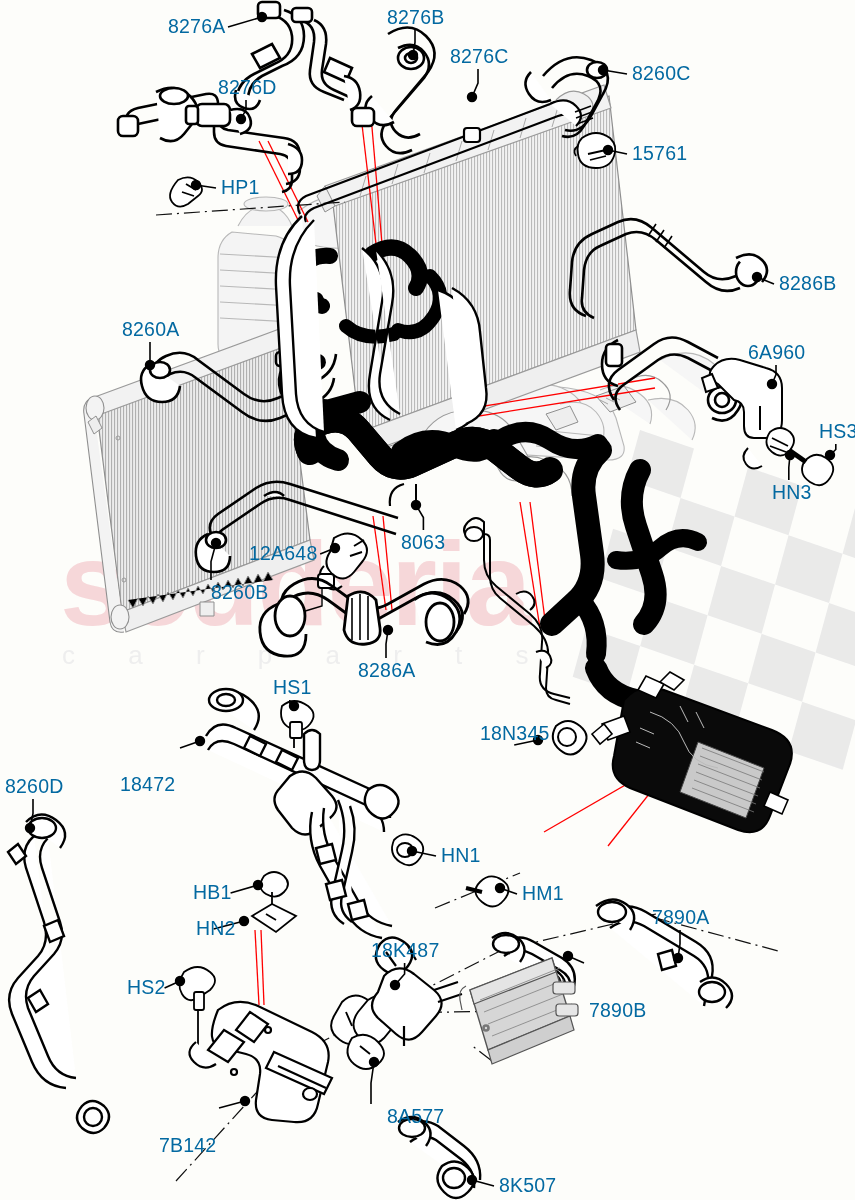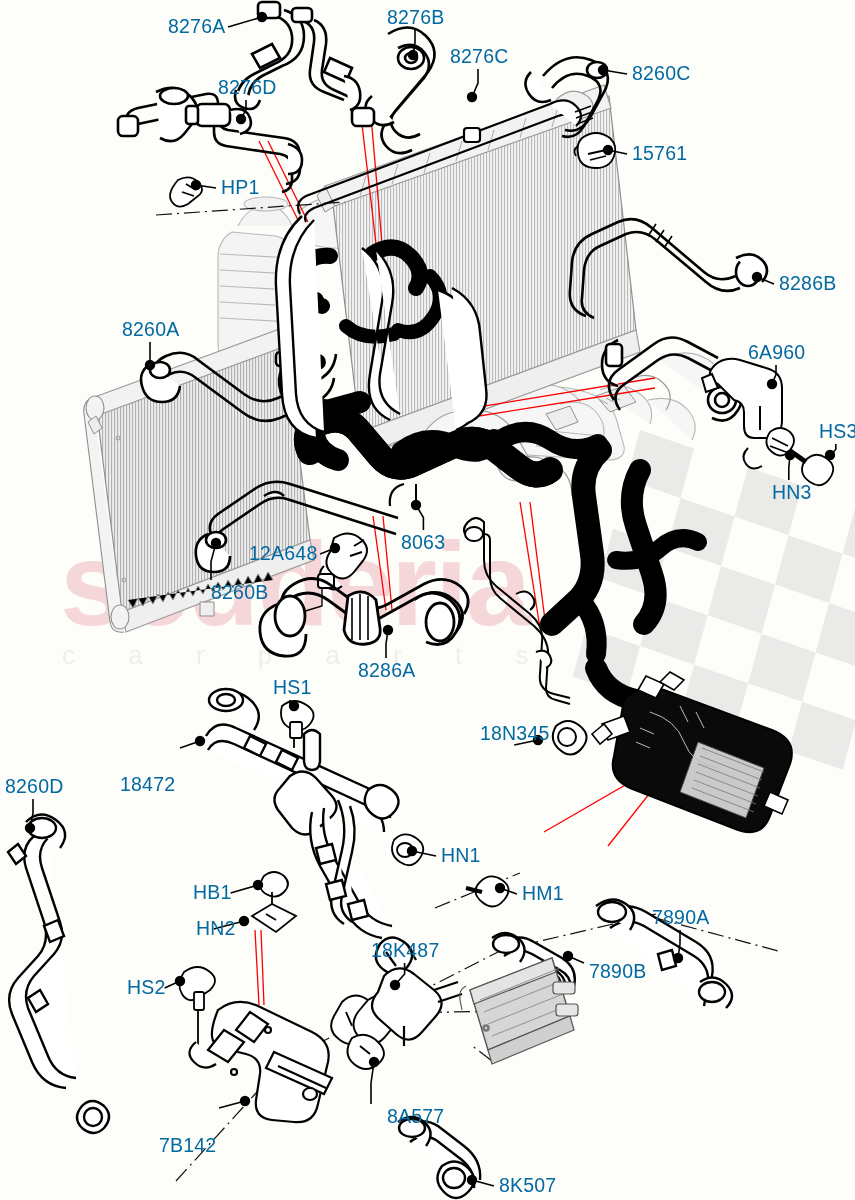--- a/index.html
+++ b/index.html
@@ -615,20 +615,20 @@
       <div class="lbl" style="left: 273px; top: 678px;">HS1</div>
       <div class="lbl" style="left: 443px; top: 724px; margin-left: 37px;">18N345</div>
       <div class="lbl" style="left: 120px; top: 738px; margin-top: 37px;">18472</div>
       <div class="lbl" style="left: 5px; top: 777px;">8260D</div>
       <div class="lbl" style="left: 441px; top: 846px;">HN1</div>
       <div class="lbl" style="left: 193px; top: 883px; text-align: center;">HB1</div>
       <div class="lbl" style="left: 522px; top: 884px;">HM1</div>
       <div class="lbl" style="left: 652px; top: 908px;">7890A</div>
       <div class="lbl" style="left: 176px; top: 919px; margin-left: 20px;">HN2</div>
       <div class="lbl" style="left: 371px; top: 941px;">18K487</div>
-      <div class="lbl" style="left: 589px; top: 962px;">7890B</div>
+      <div class="lbl" style="left: 589px; top: 1001px;">7890B</div>
       <div class="lbl" style="left: 127px; top: 978px;">HS2</div>
       <div class="lbl" style="left: 159px; top: 1136px;">7B142</div>
       <div class="lbl" style="left: 343px; top: 1107px; margin-left: 44px;">8A577</div>
       <div class="lbl" style="left: 499px; top: 1176px;">8K507</div>
     </div>
 
 </div>
 
 </body></html>

